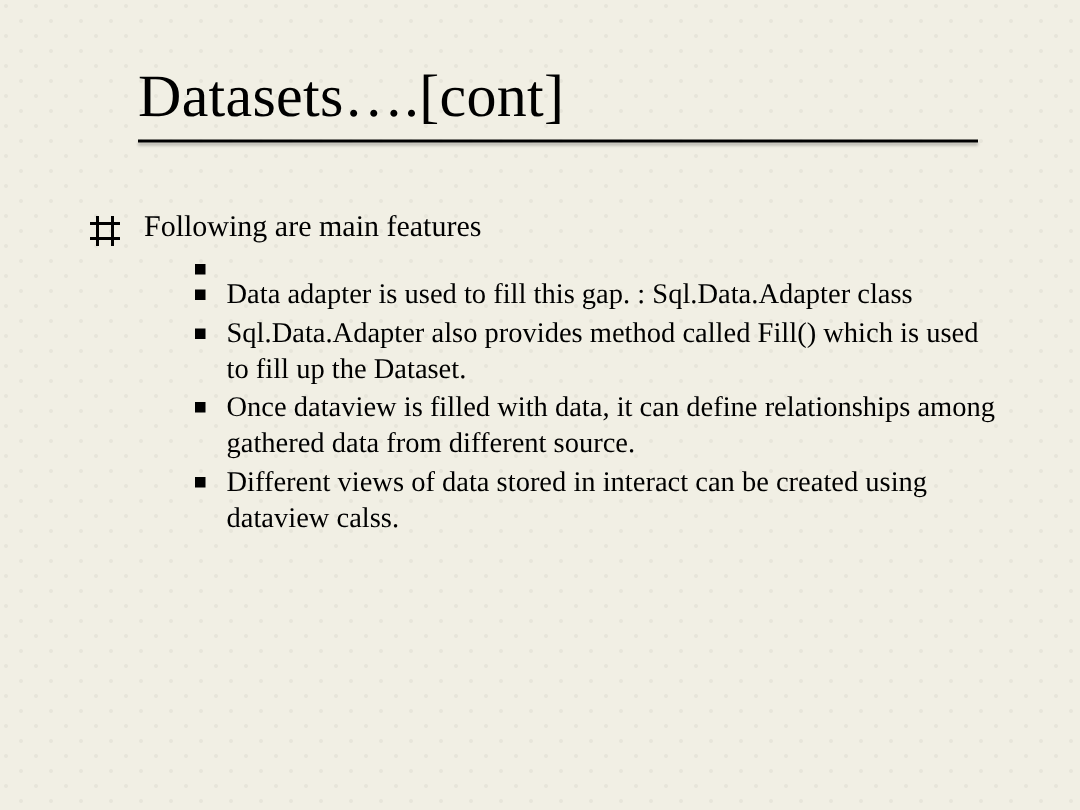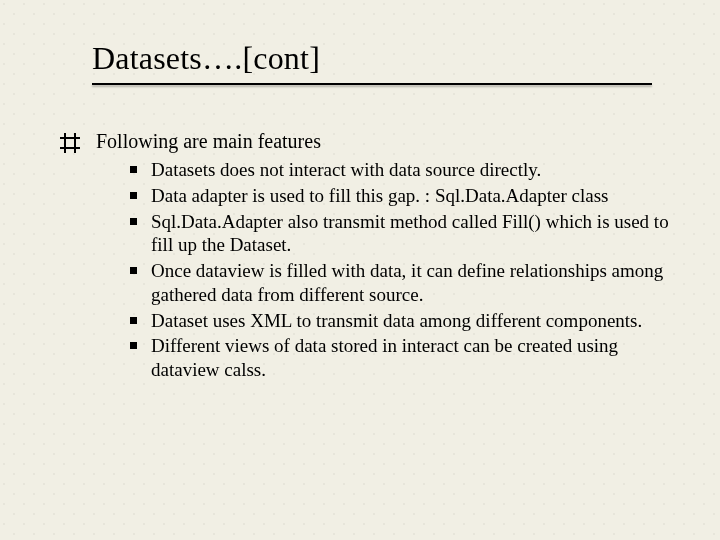--- a/index.html
+++ b/index.html
@@ -17,38 +17,38 @@
     box-sizing: border-box;
     background-color: #f1efe4;
     background-image:
       radial-gradient(circle at 14px 14px, rgba(0,0,0,0.045) 1px, transparent 1.6px),
       radial-gradient(circle at 4px 4px,   rgba(0,0,0,0.045) 1px, transparent 1.6px);
     background-size: 20px 20px, 20px 20px;
     position: relative;
     padding: 40px 50px 0 60px;
   }
   .title {
-    font-size: 32px;
+    font-size: 40px;
     font-weight: 400;
     margin: 0 0 6px 32px;
     letter-spacing: 0.2px;
   }
   .title-underline {
     margin-left: 32px;
     width: 560px;
     height: 2px;
     background: #000;
     box-shadow: 0 2px 2px rgba(0,0,0,0.25);
   }
   .body {
     margin-top: 44px;
   }
   .l1 {
     display: flex;
-    align-items: center;
+    align-items: flex-end;
     gap: 16px;
   }
   .l1-text { font-size: 20px; line-height: 1.25; }
   .sub {
     margin-top: 4px;
     padding-left: 70px;
   }
   .sub-item {
     display: flex;
     align-items: flex-start;
@@ -99,37 +99,32 @@
         <span class="bar h hb"></span>
         <span class="bar v vl"></span>
         <span class="bar v vr"></span>
       </span>
       <span class="l1-text">Following are main features</span>
     </div>
 
     <div class="sub">
       <div class="sub-item">
         <span class="sq"></span>
-        <span class="sub-text">Datasets does not interact with data source directly.</span>
       </div>
       <div class="sub-item">
         <span class="sq"></span>
         <span class="sub-text">Data adapter is used to fill this gap. : Sql.Data.Adapter class</span>
       </div>
       <div class="sub-item">
         <span class="sq"></span>
-        <span class="sub-text">Sql.Data.Adapter also transmit method called Fill() which is used to fill up the Dataset.</span>
+        <span class="sub-text">Sql.Data.Adapter also provides method called Fill() which is used to fill up the Dataset.</span>
       </div>
       <div class="sub-item">
         <span class="sq"></span>
         <span class="sub-text">Once dataview is filled with data, it can define relationships among gathered data from different source.</span>
-      </div>
-      <div class="sub-item">
-        <span class="sq"></span>
-        <span class="sub-text">Dataset uses XML to transmit data among different components.</span>
       </div>
       <div class="sub-item">
         <span class="sq"></span>
         <span class="sub-text">Different views of data stored in interact can be created using dataview calss.</span>
       </div>
     </div>
 
   </div>
 </div>
 

